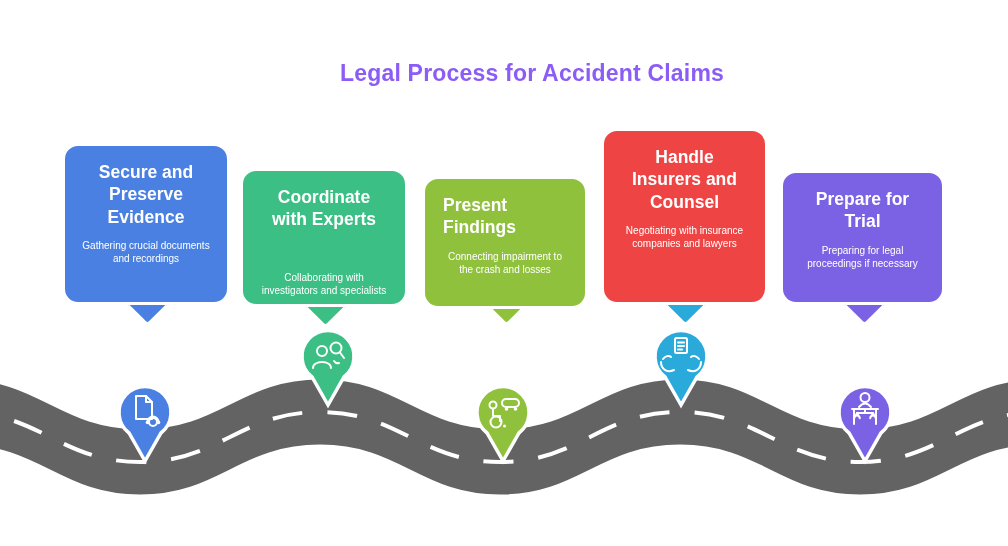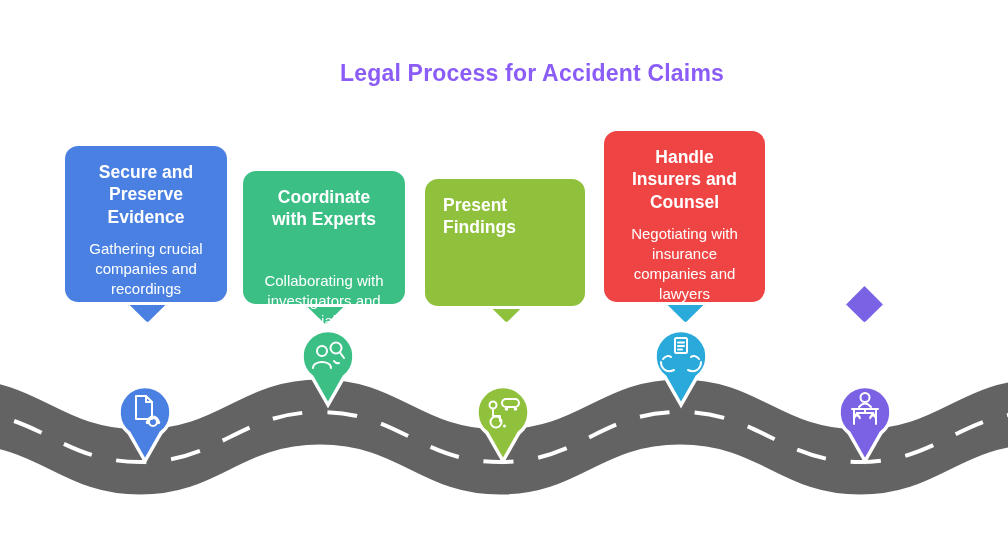--- a/index.html
+++ b/index.html
@@ -19,21 +19,21 @@
   .pin{position:absolute;z-index:2;}
   .pin-shape{stroke:#ffffff;stroke-width:3.5;}
   .pin-icon{stroke:#ffffff;fill:none;stroke-width:2;stroke-linecap:round;stroke-linejoin:round;}
   .card{
     position:absolute;z-index:4;box-sizing:border-box;
     border:3px solid #ffffff;border-radius:16px;
     color:#ffffff;text-align:center;
     padding:15px 12px;display:flex;flex-direction:column;gap:11px;
   }
   .card-title{font-size:17.5px;font-weight:700;line-height:1.28;margin:0 auto;}
-  .card-body{font-size:15px;line-height:1.33;margin:0 auto;}
+  .card-body{font-size:10px;line-height:1.33;margin:0 auto;}
   .card1{left:62px;top:143px;width:168px;height:162px;}
   .card2{left:240px;top:168px;width:168px;height:139px;}
   .card3{left:422px;top:176px;width:166px;height:133px;}
   .card4{left:601px;top:128px;width:167px;height:177px;}
   .card5{left:780px;top:170px;width:165px;height:135px;}
   .card1 .card-title{max-width:112px;text-align:center;}
   .card2 .card-title{max-width:118px;}
   .card3 .card-title{text-align:left;max-width:92px;margin:0 0 0 6px;}
   .card4 .card-title{max-width:126px;}
   .card5 .card-title{max-width:112px;}
@@ -153,31 +153,36 @@
   </svg>
 
   <div class="tail tail1" style="background: rgb(74, 128, 225);"></div>
   <div class="tail tail2" style="background: rgb(59, 191, 133);"></div>
   <div class="tail tail3" style="background: rgb(144, 193, 61);"></div>
   <div class="tail tail4" style="background: rgb(41, 170, 219);"></div>
   <div class="tail tail5" style="background: rgb(123, 98, 228);"></div>
 
   <div class="card card1" style="background: rgb(74, 128, 225);">
     <div class="card-title">Secure and Preserve Evidence</div>
-    <div class="card-body">Gathering crucial companies and recordings</div>
+    <div class="card-body">Gathering crucial documents and recordings</div>
   </div>
 
   <div class="card card2" style="background: rgb(59, 191, 133); gap: 40px;">
     <div class="card-title">Coordinate with Experts</div>
     <div class="card-body">Collaborating with investigators and specialists</div>
   </div>
 
   <div class="card card3" style="background: rgb(144, 193, 61);">
     <div class="card-title">Present Findings</div>
+    <div class="card-body">Connecting impairment to the crash and losses</div>
   </div>
 
   <div class="card card4" style="background: #ef4444;">
     <div class="card-title">Handle Insurers and Counsel</div>
     <div class="card-body">Negotiating with insurance companies and lawyers</div>
   </div>
 
+  <div class="card card5" style="background: rgb(123, 98, 228);">
+    <div class="card-title">Prepare for Trial</div>
+    <div class="card-body">Preparing for legal proceedings if necessary</div>
+  </div>
 
 </div>
 
 </body></html>

